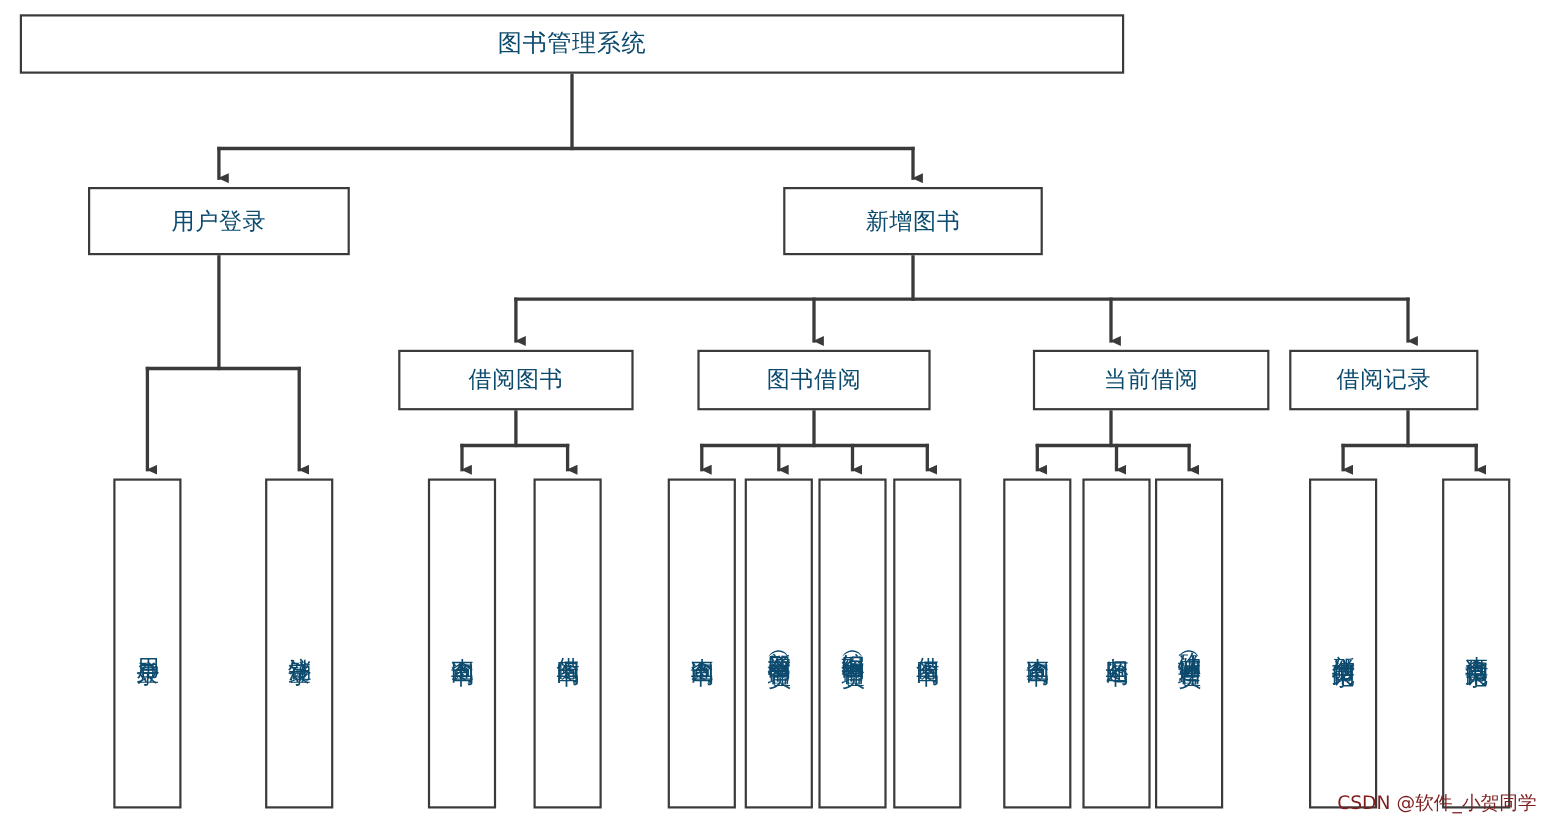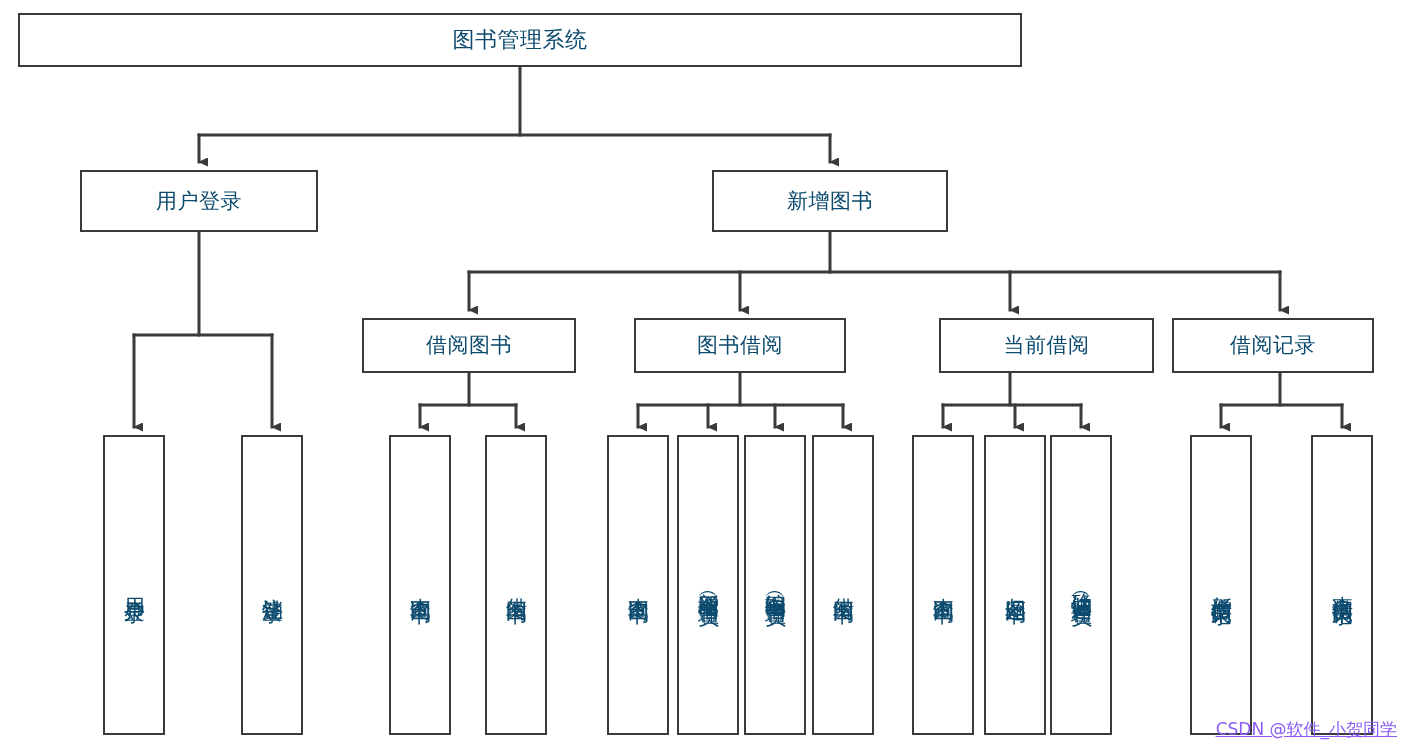--- a/index.html
+++ b/index.html
@@ -62,24 +62,23 @@
     font-size: 21px;
     letter-spacing: 2px;
     line-height: 1;
     white-space: nowrap;
   }
   #watermark {
     position: absolute;
     right: 8px;
     bottom: 6px;
     font-size: 17px;
-    color: #8b5cf6;
+    color: #7f1d1d;
     white-space: nowrap;
     user-select: none;
-    text-decoration: underline;
   }
 </style>
 </head>
 <body>
 
 <div id="diagram-canvas">
 
   <svg id="connector-layer" viewBox="0 0 1405 747" xmlns="http://www.w3.org/2000/svg">
     <defs>
       <marker id="arrowhead" markerWidth="9" markerHeight="10" refX="4.5" refY="9" orient="auto" markerUnits="userSpaceOnUse">
@@ -159,21 +158,21 @@
   </div>
 
   <div class="node horizontal" id="node-book-borrow" style="left:634px; top:318px; width:212px; height:55px;">
     <span class="node-label">图书借阅</span>
   </div>
 
   <div class="node horizontal" id="node-current-borrow" style="left:903px; top:318px; width:215px; height:55px;margin-left:36px;">
     <span class="node-label">当前借阅</span>
   </div>
 
-  <div class="node horizontal" id="node-borrow-record" style="left:1172px; top:318px; width:202px; height:55px;">
+  <div class="node horizontal" id="node-borrow-record" style="left:1172px; top:318px; width:172px; height:55px;">
     <span class="node-label">借阅记录</span>
   </div>
 
   <div class="node vertical" style="left:103px; top:435px; width:62px; height:300px;">
     <span class="node-label">用户登录</span>
   </div>
 
   <div class="node vertical" style="left:241px; top:435px; width:62px; height:300px;">
     <span class="node-label">注销登录</span>
   </div>

